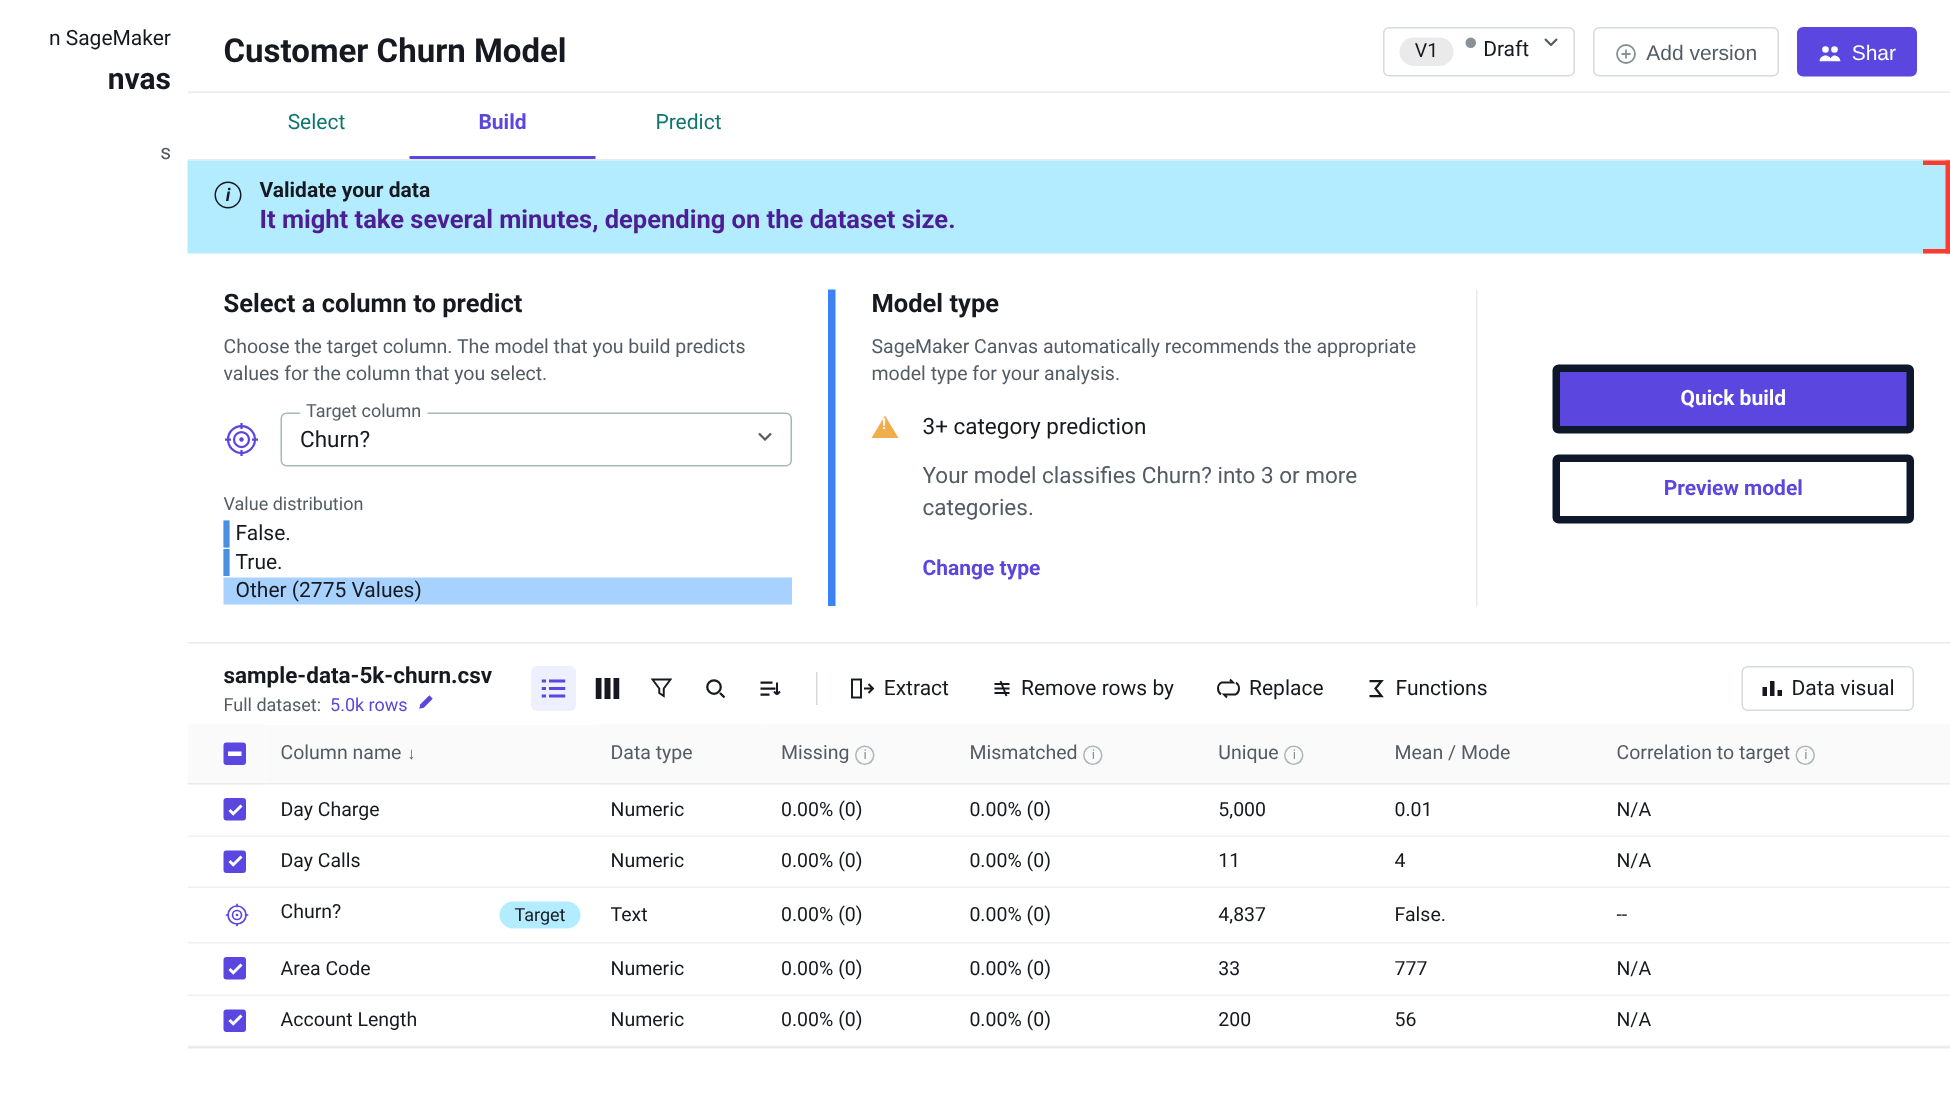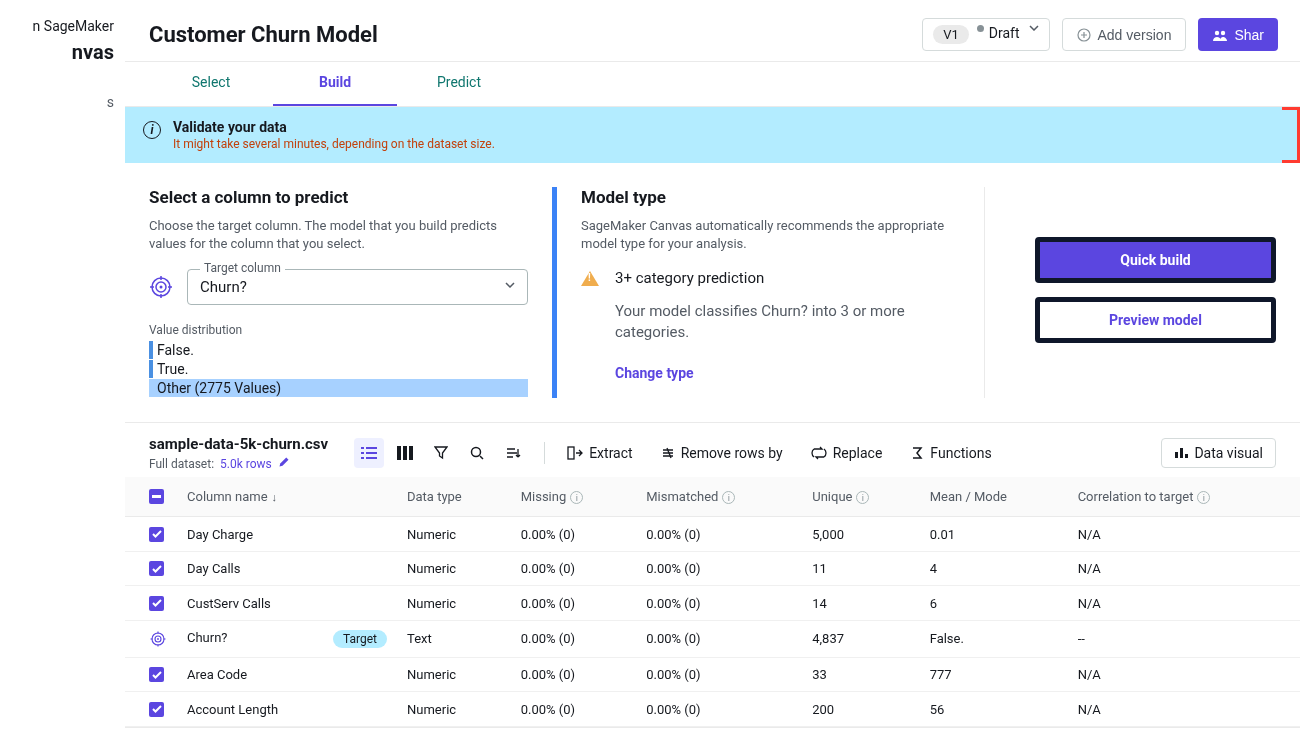--- a/index.html
+++ b/index.html
@@ -10,30 +10,30 @@
 .sidebar-left .brand { font-size: 20px; font-weight: 700; margin-bottom: 30px; text-align: right; }
 .sidebar-left .nav-item { color: #545b64; font-size: 14px; margin: 20px 0; text-align: right; }
 .main { flex: 1; display: flex; flex-direction: column; }
 .topbar { display: flex; align-items: center; justify-content: space-between; padding: 18px 22px 10px 24px; border-bottom: 1px solid #eaeaea; }
 .title { font-size: 22px; font-weight: 700; }
 .top-actions { display: flex; gap: 12px; }
 .pill { display: inline-flex; align-items: flex-start; border: 1px solid #d5dbdb; border-radius: 4px; padding: 6px 10px; font-size: 14px; background: #fff; }
 .ver-chip { background: #eaeaea; border-radius: 14px; padding: 2px 10px; font-size: 13px; margin-right: 8px; }
 .dot { display:inline-block; width:7px; height:7px; background:#879196; border-radius:50%; margin-right:5px; }
 .chev { margin-left: 10px; color:#545b64; }
-.btn-plain { display: inline-flex; align-items: center; border: 1px solid #d5dbdb; border-radius: 4px; padding: 7px 14px; font-size: 14px; color: #545b64; background:#fff; }
+.btn-plain { display: inline-flex; align-items: flex-end; border: 1px solid #d5dbdb; border-radius: 4px; padding: 7px 14px; font-size: 14px; color: #545b64; background:#fff; }
 .btn-plain svg, .btn-primary svg { margin-right: 6px; }
 .btn-primary { display: inline-flex; align-items: center; background: #5b46e0; color: #fff; border: none; border-radius: 4px; padding: 7px 14px; font-size: 14px; font-weight: 500; }
 .tabs { display: flex; padding: 0 24px; border-bottom: 1px solid #eaeaea; }
 .tab { width: 124px; text-align: center; padding: 12px 0 14px; font-size: 14px; color: #0f766e; cursor: pointer; }
 .tab.active { color: #5b46e0; font-weight: 700; border-bottom: 2px solid #5b46e0; }
 .banner { display: flex; align-items: flex-start; background: #b3ecff; padding: 12px 18px; position: relative; }
 .banner .icon { width: 18px; height: 18px; border: 1.5px solid #16191f; border-radius: 50%; display: flex; align-items: center; justify-content: center; font-size: 12px; font-style: italic; font-weight: 700; margin-right: 12px; flex-shrink: 0; margin-top:2px; }
 .banner-title { font-weight: 700; margin-bottom: 2px; }
-.banner-sub { font-size: 12px; color: #c2410c; }
+.banner-sub { font-size: 17px; color: #4c1d95; font-weight: bold; }
 .red-outline { position:absolute; right:0; top:0; bottom:0; width:18px; border:3px solid #ff3b30; border-left:none; }
 .config { display: flex; padding: 24px; gap: 0; }
 .col1 { width: 408px; padding-right: 24px; border-right: 5px solid #3b82f6; }
 .col2 { width: 428px; padding: 0 24px; border-right: 1px solid #eaeaea; }
 .col3 { flex: 1; padding: 0 0 0 50px; display: flex; flex-direction: column; justify-content: flex-start; padding-top: 50px; }
 .sec-title { font-size: 17px; font-weight: 700; margin-bottom: 10px; }
 .sec-help { font-size: 13px; color: #545b64; line-height: 1.4; margin-bottom: 16px; }
 .target-row { display: flex; align-items: center; gap: 14px; }
 .target-icon { width: 24px; height: 24px; flex-shrink: 0; }
 .select-wrap { position: relative; flex: 1; border: 1px solid #aab7b8; border-radius: 4px; padding: 8px 12px; }
@@ -316,34 +316,20 @@
               </div></td>
             <td class="col-name-cell"><span>Day Calls</span></td>
             <td>Numeric</td>
             <td>0.00% (0)</td>
             <td>0.00% (0)</td>
             <td>11</td>
             <td>4</td>
             <td>N/A</td>
           </tr>
           <tr>
-            <td><div class="chk">
-                <svg width="10" height="8" viewBox="0 0 10 8">
-                  <path d="M1 4l2.5 2.5L9 1" stroke-width="2" fill="none"></path>
-                </svg>
-              </div></td>
-            <td class="col-name-cell"><span>CustServ Calls</span></td>
-            <td>Numeric</td>
-            <td>0.00% (0)</td>
-            <td>0.00% (0)</td>
-            <td>14</td>
-            <td>6</td>
-            <td>N/A</td>
-          </tr>
-          <tr>
             <td>
               <svg width="18" height="18" viewBox="0 0 24 24">
                 <circle cx="12" cy="12" r="8" stroke="#5b46e0" stroke-width="1.5" fill="none"></circle>
                 <circle cx="12" cy="12" r="4" stroke="#5b46e0" stroke-width="1.5" fill="none"></circle>
                 <circle cx="12" cy="12" r="1.2" fill="#5b46e0"></circle>
                 <path d="M12 2v3M12 19v3M2 12h3M19 12h3" stroke="#5b46e0" stroke-width="1.5"></path>
               </svg>
             </td>
             <td class="col-name-cell"><span>Churn?</span><span class="target-badge">Target</span></td>
             <td>Text</td>

